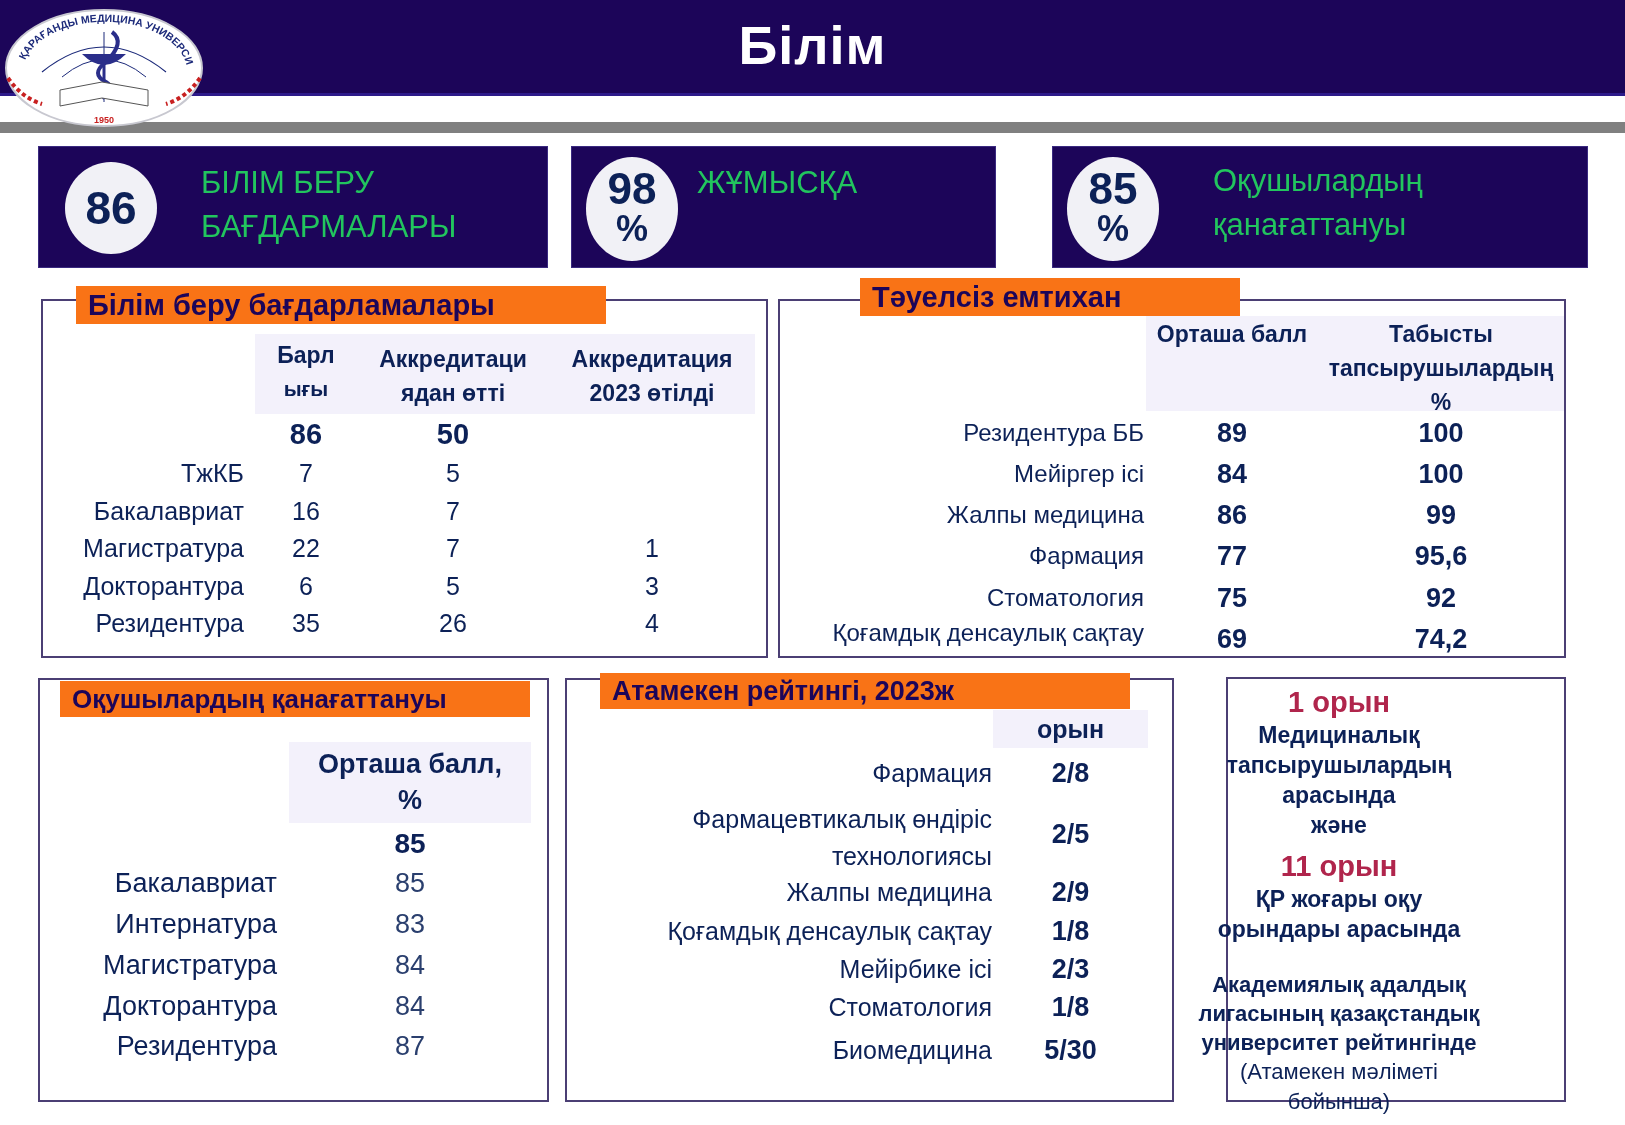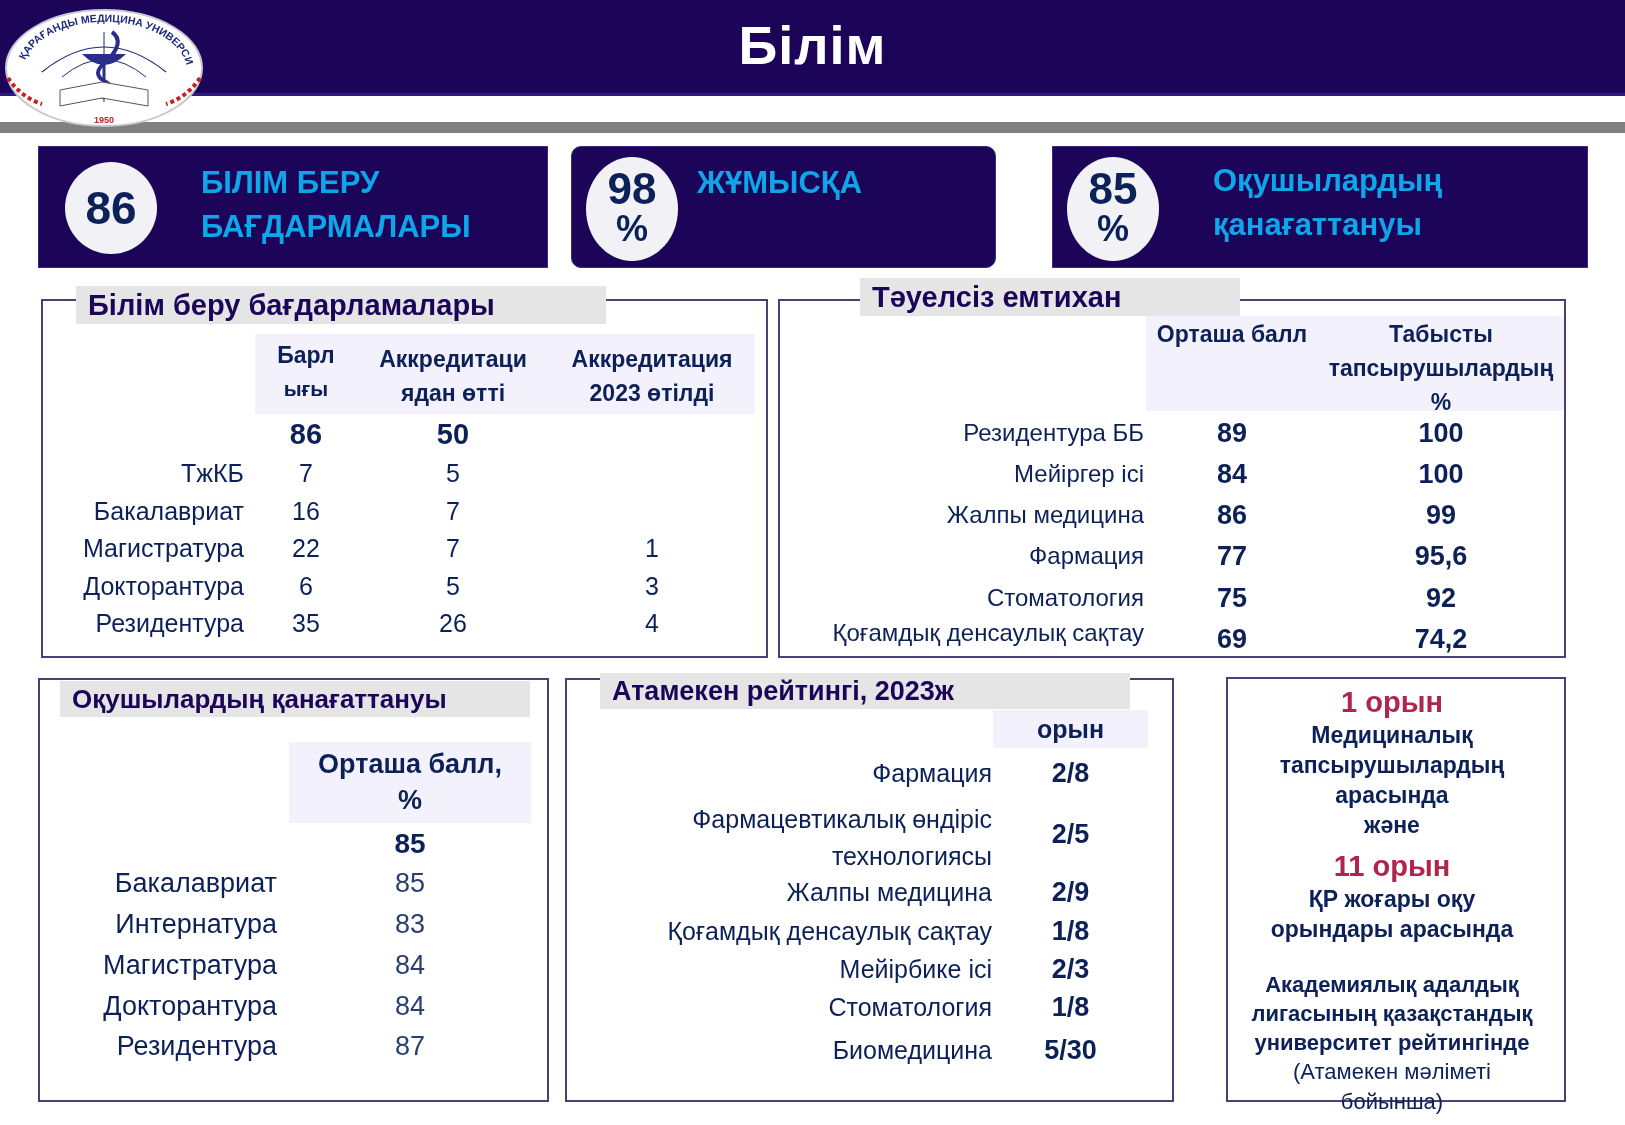--- a/index.html
+++ b/index.html
@@ -8,25 +8,25 @@
 
   
   .header-bar { position: absolute; left: 0; top: 0; width: 1625px; height: 96px; background: #1c0559; border-bottom: 3px solid #2d1a8a; }
   .header-title { position: absolute; left: 0; width: 1625px; top: 14px; text-align: center; color: #ffffff; font-size: 54px; font-weight: bold; letter-spacing: 1px; }
   .header-rule { position: absolute; left: 0; top: 122px; width: 1625px; height: 11px; background: #808080; }
   .logo { position: absolute; left: 2px; top: 2px; width: 204px; height: 126px; }
 
   
   .kpi { position: absolute; top: 146px; height: 122px; background: #1c0559; border: 1px solid #3a2a80; }
   .kpi-circle { position: absolute; background: #f1f1f6; border-radius: 50%; color: #0c2157; font-weight: bold; text-align: center; }
-  .kpi-label { position: absolute; color: #0ea5e9; font-weight: bold; font-size: 31px; line-height: 44px; }
+  .kpi-label { position: absolute; color: #22c55e; font-weight: normal; font-size: 31px; line-height: 44px; }
 
   
   .frame { position: absolute; border: 2px solid #4b3f74; }
-  .frame-title { position: absolute; background: #e5e5e5; color: #1c0559; font-weight: bold; padding: 0 12px; white-space: nowrap; }
+  .frame-title { position: absolute; background: #f97316; color: #1c0559; font-weight: bold; padding: 0 12px; white-space: nowrap; }
   .hdr-bg { position: absolute; background: #f3f1fb; }
 
   .cell { position: absolute; white-space: nowrap; }
   .r { text-align: right; }
   .c { text-align: center; }
   .b { font-weight: bold; }
 
   .label-lg { font-size: 25px; color: #0c2157; }
   .num { font-size: 25px; color: #0c2157; }
   .num-b { font-size: 27px; font-weight: bold; color: #0c2157; }
@@ -62,21 +62,21 @@
 <div class="kpi" style="left:38px; width:510px;">
   <div class="kpi-circle" style="left:26px; top:15px; width:92px; height:92px; line-height:92px; font-size:46px;">
     <span>86</span>
   </div>
   <div class="kpi-label" style="left:162px; top:14px;">
     <div>БІЛІМ БЕРУ</div>
     <div>БАҒДАРМАЛАРЫ</div>
   </div>
 </div>
 
-<div class="kpi" style="left:571px; width:425px;border-radius:10px;">
+<div class="kpi" style="left:571px; width:425px;">
   <div class="kpi-circle" style="left:14px; top:10px; width:92px; height:104px; font-size:44px; line-height:40px; padding-top:12px; border-radius:50%;">
     <div>98</div>
     <div style="font-size:36px;">%</div>
   </div>
   <div class="kpi-label" style="left:125px; top:14px;">
     <div>ЖҰМЫСҚА</div>
   </div>
 </div>
 
 <div class="kpi" style="left:1052px; width:536px;">
@@ -252,21 +252,21 @@
     <div class="cell r label-lg" style="left:570px; top:993px; width:422px;">Стоматология</div>
     <div class="cell c num-b" style="left:993px; top:992px; width:155px;">1/8</div>
   </div>
   <div>
     <div class="cell r label-lg" style="left:570px; top:1036px; width:422px;">Биомедицина</div>
     <div class="cell c num-b" style="left:993px; top:1035px; width:155px;">5/30</div>
   </div>
 </div>
 
 <div class="frame" style="left:1226px; top:677px; width:340px; height:425px;"></div>
-<div class="cell c" style="left:1229px; top:684px; width:326px; white-space:normal;">
+<div class="cell c" style="left:1176px; top:684px; width:326px; white-space:normal;">
   <div class="red b" style="font-size:29px; line-height:36px;">1 орын</div>
   <div class="b" style="font-size:23px; line-height:30px;">
     <div>Медициналық</div>
     <div>тапсырушылардың арасында</div>
     <div>және</div>
   </div>
   <div class="red b" style="font-size:29px; line-height:36px; margin-top:8px;">11 орын</div>
   <div class="b" style="font-size:23px; line-height:30px;">
     <div>ҚР жоғары оқу</div>
     <div>орындары арасында</div>

